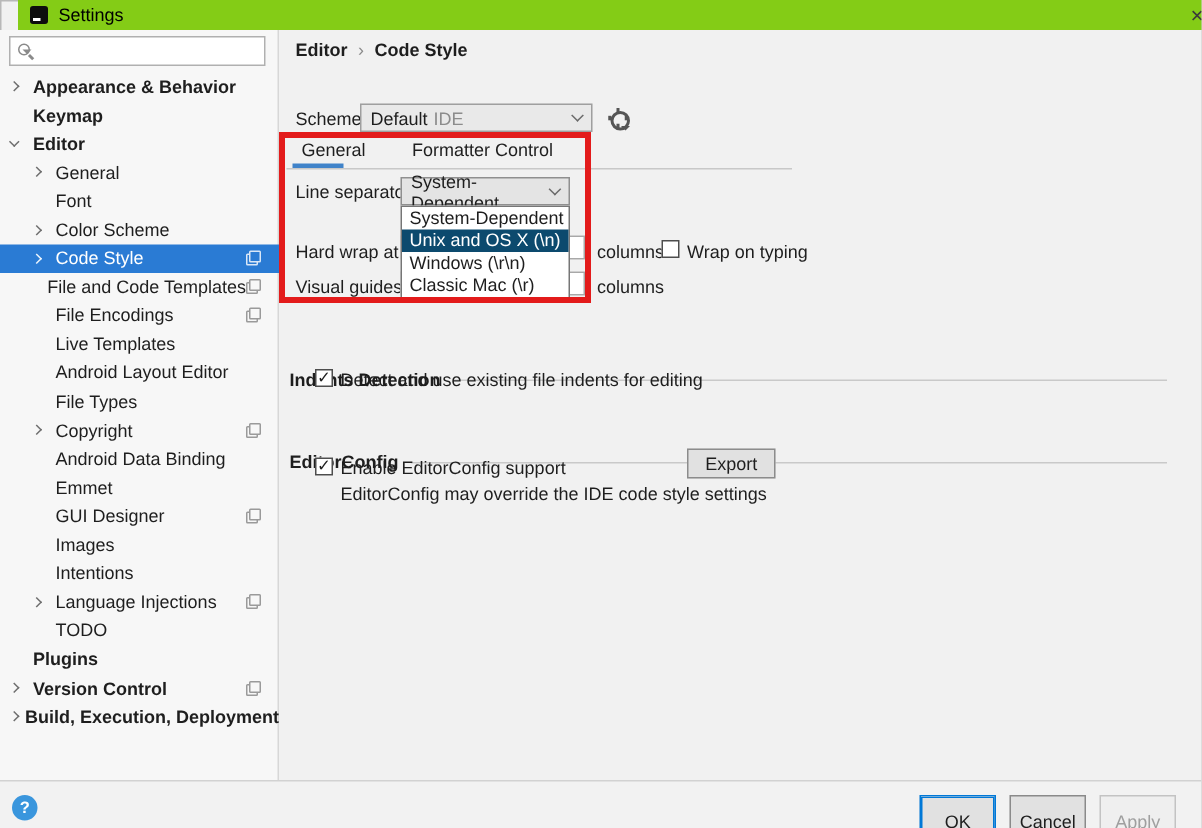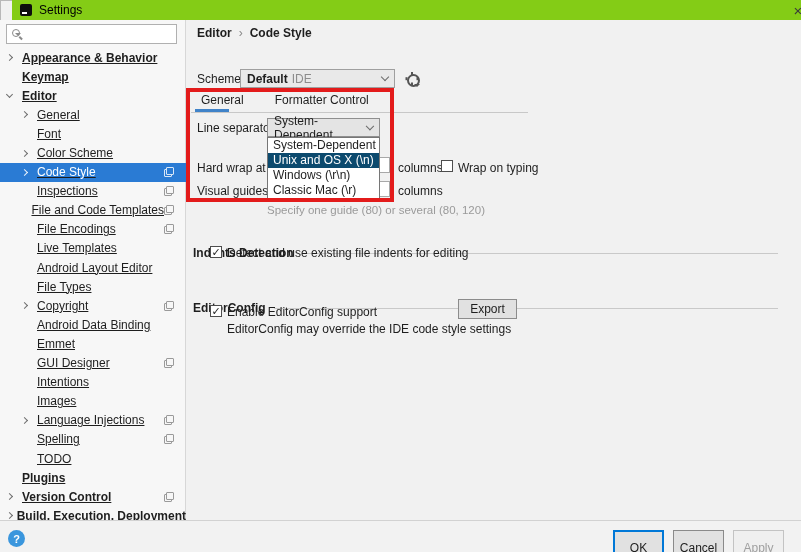--- a/index.html
+++ b/index.html
@@ -24,21 +24,21 @@
                border:1px solid #b0b0b0; display:flex; align-items:center; padding-left:5px; }
   .mag { position:relative; width:11px; height:12px; }
   .mag::before { content:''; position:absolute; left:0; top:1px; width:6px; height:6px;
                  border:1.4px solid #8a8a8a; border-radius:50%; }
   .mag::after { content:''; position:absolute; left:7.5px; top:8px; width:4px; height:1.6px;
                 background:#8a8a8a; transform:rotate(45deg); transform-origin:0 0; }
   .mag-arrow { width:0; height:0; border-left:3px solid transparent; border-right:3px solid transparent;
                border-top:3.5px solid #8a8a8a; margin-left:2px; }
   .search-input { border:none; outline:none; flex:1; height:16px; font-size:12px; background:transparent; }
 
-  .tree { position:absolute; left:0; top:28px; width:186px;text-decoration:underline; }
+  .tree { position:absolute; left:0; top:28px; width:186px; }
   .tree-row { height:19.1px; display:flex; align-items:center; cursor:default; }
   .tree-row.lvl0 { padding-left:7px; }
   .tree-row.lvl1 { padding-left:22px; }
   .tree-row.bold .tree-label { font-weight:bold; }
   .chev-slot { width:15px; display:flex; align-items:center; }
   .chev { display:inline-block; width:5px; height:5px;
           border-right:1.4px solid #6e6e6e; border-bottom:1.4px solid #6e6e6e; }
   .chev.right { transform:rotate(-45deg); }
   .chev.down  { transform:rotate(45deg); margin-top:-2px; }
   .tree-label { white-space:nowrap; }
@@ -53,21 +53,21 @@
   .tree-row.selected .badge::after  { border-color:#d9e7f7; background:#2a7bd4; }
 
   
   .main { position:absolute; left:187px; top:20px; width:614px; height:500px; background:#f1f1f1; }
   .breadcrumb { position:absolute; left:10px; top:6px; display:flex; align-items:center; font-weight:bold; }
   .bc-sep { margin:0 7px; color:#8a8a8a; font-weight:normal; }
 
   .scheme-label { position:absolute; left:10px; top:52px; }
   .scheme-combo { position:absolute; left:53px; top:49px; width:155px; height:19px; background:#e9e9e9;
                   border:1px solid #9f9f9f; display:flex; align-items:center; padding:0 6px; }
-  .scheme-combo .v-bold { font-weight:bold; }
+  .scheme-combo .v-bold { font-weight:normal; }
   .scheme-combo .v-gray { color:#8c8c8c; margin-left:4px; }
   .combo-chev { margin-left:auto; width:6px; height:6px; border-right:1.4px solid #6a6a6a;
                 border-bottom:1.4px solid #6a6a6a; transform:rotate(45deg); margin-top:-3px; }
   .gear { position:absolute; left:218px; top:52px; width:14px; height:14px; }
   .gear::before { content:''; position:absolute; left:2px; top:2px; width:9px; height:9px;
                   border:2px solid #555; border-radius:50%; }
   .gear::after { content:''; position:absolute; left:5.5px; top:0; width:2.5px; height:2.5px; background:#555;
                  box-shadow:0 10.5px 0 #555, -5.5px 5.2px 0 #555, 5.5px 5.2px 0 #555; }
   .gear-arrow { position:absolute; left:227px; top:64px; width:0; height:0; border-left:3px solid transparent;
                 border-right:3px solid transparent; border-top:3.5px solid #555; }
@@ -185,25 +185,20 @@
         </div>
         <div class="tree-row lvl1 selected">
           <span class="chev-slot">
             <span class="chev right"></span>
           </span>
           <span class="tree-label">Code Style</span>
           <span class="badge"></span>
         </div>
         <div class="tree-row lvl1">
           <span class="chev-slot"></span>
-          <span class="tree-label">Inspections</span>
-          <span class="badge"></span>
-        </div>
-        <div class="tree-row lvl1">
-          <span class="chev-slot"></span>
           <span class="tree-label">File and Code Templates</span>
           <span class="badge"></span>
         </div>
         <div class="tree-row lvl1">
           <span class="chev-slot"></span>
           <span class="tree-label">File Encodings</span>
           <span class="badge"></span>
         </div>
         <div class="tree-row lvl1">
           <span class="chev-slot"></span>
@@ -232,36 +227,31 @@
           <span class="chev-slot"></span>
           <span class="tree-label">Emmet</span>
         </div>
         <div class="tree-row lvl1">
           <span class="chev-slot"></span>
           <span class="tree-label">GUI Designer</span>
           <span class="badge"></span>
         </div>
         <div class="tree-row lvl1">
           <span class="chev-slot"></span>
+          <span class="tree-label">Images</span>
+        </div>
+        <div class="tree-row lvl1">
+          <span class="chev-slot"></span>
           <span class="tree-label">Intentions</span>
         </div>
         <div class="tree-row lvl1">
-          <span class="chev-slot"></span>
-          <span class="tree-label">Images</span>
-        </div>
-        <div class="tree-row lvl1">
           <span class="chev-slot">
             <span class="chev right"></span>
           </span>
           <span class="tree-label">Language Injections</span>
-          <span class="badge"></span>
-        </div>
-        <div class="tree-row lvl1">
-          <span class="chev-slot"></span>
-          <span class="tree-label">Spelling</span>
           <span class="badge"></span>
         </div>
         <div class="tree-row lvl1">
           <span class="chev-slot"></span>
           <span class="tree-label">TODO</span>
         </div>
         <div class="tree-row lvl0 bold">
           <span class="chev-slot"></span>
           <span class="tree-label">Plugins</span>
         </div>
@@ -318,21 +308,20 @@
 
     <span class="hw-label">Hard wrap at</span>
     <div class="text-field hw-field"></div>
     <span class="col-label1">columns</span>
     <span class="checkbox wrap-cb"></span>
     <span class="wrap-cb-label">Wrap on typing</span>
 
     <span class="vg-label">Visual guides:</span>
     <div class="text-field vg-field"></div>
     <span class="col-label2">columns</span>
-    <span class="hint">Specify one guide (80) or several (80, 120)</span>
 
     <div class="section-head sh-indents">
       <span>Indents Detection</span>
       <span class="section-line"></span>
     </div>
     <span class="checkbox cb-indents checked">✓</span>
     <span class="cb-indents-label">Detect and use existing file indents for editing</span>
 
     <div class="section-head sh-editorconfig">
       <span>EditorConfig</span>

